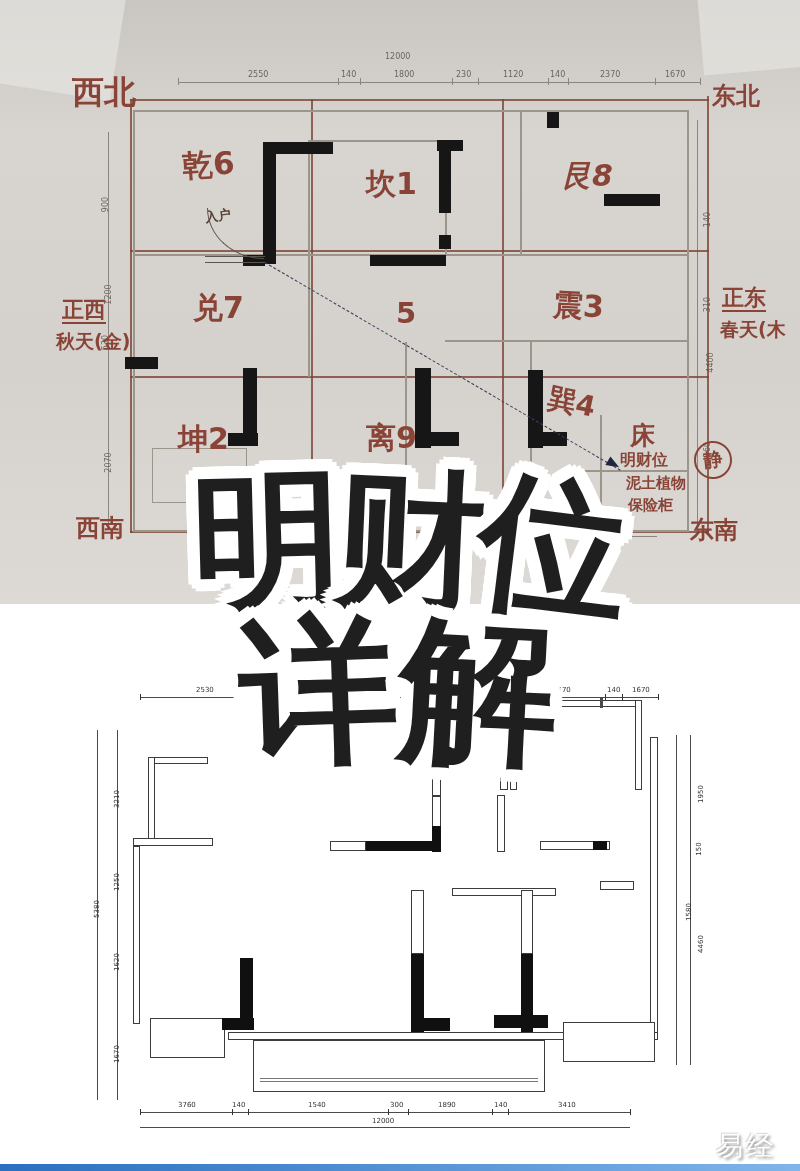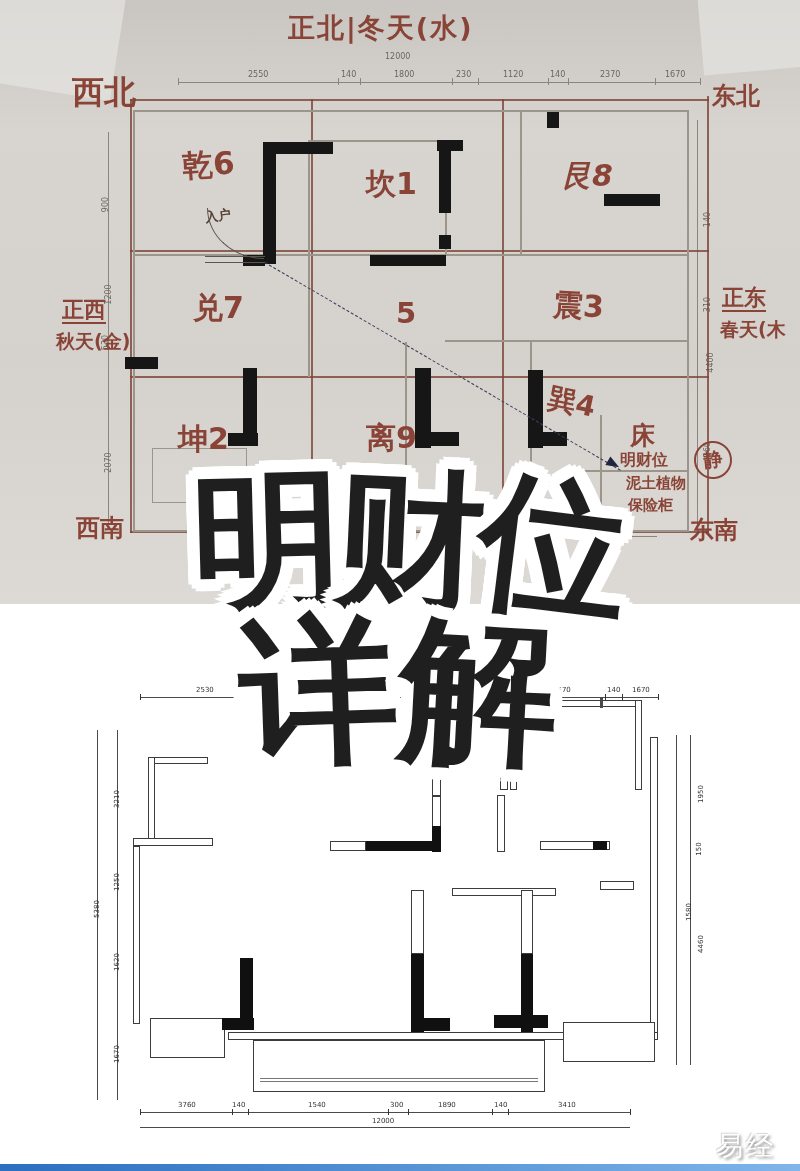--- a/index.html
+++ b/index.html
@@ -58,21 +58,20 @@
   .bluebar{position:absolute;left:0;top:1164px;width:800px;height:7px;
      background:linear-gradient(90deg,#2a6fc0,#7fb5ea);z-index:41;}
 </style>
 </head>
 <body>
 
 <div class="photo">
   <div class="paper-edge" style="left:-30px;top:-30px;width:150px;height:120px;transform:rotate(9deg);"></div>
   <div class="paper-edge" style="left:700px;top:-20px;width:130px;height:90px;transform:rotate(-5deg);"></div>
 
-  <div class="hw" style="left:288px;top:14px;font-size:27px;letter-spacing:2px;">正北|冬天(水)</div>
 
   <div class="dim" style="left:385px;top:52px;">12000</div>
   <div class="dline" style="left:178px;top:82px;width:522px;height:1px;"></div>
   <div class="tick" style="left:178px;top:78px;"></div>
     <div class="tick" style="left:338px;top:78px;"></div>
   <div class="tick" style="left:360px;top:78px;"></div>
     <div class="tick" style="left:452px;top:78px;"></div>
   <div class="tick" style="left:478px;top:78px;"></div>
     <div class="tick" style="left:548px;top:78px;"></div>
   <div class="tick" style="left:568px;top:78px;"></div>

